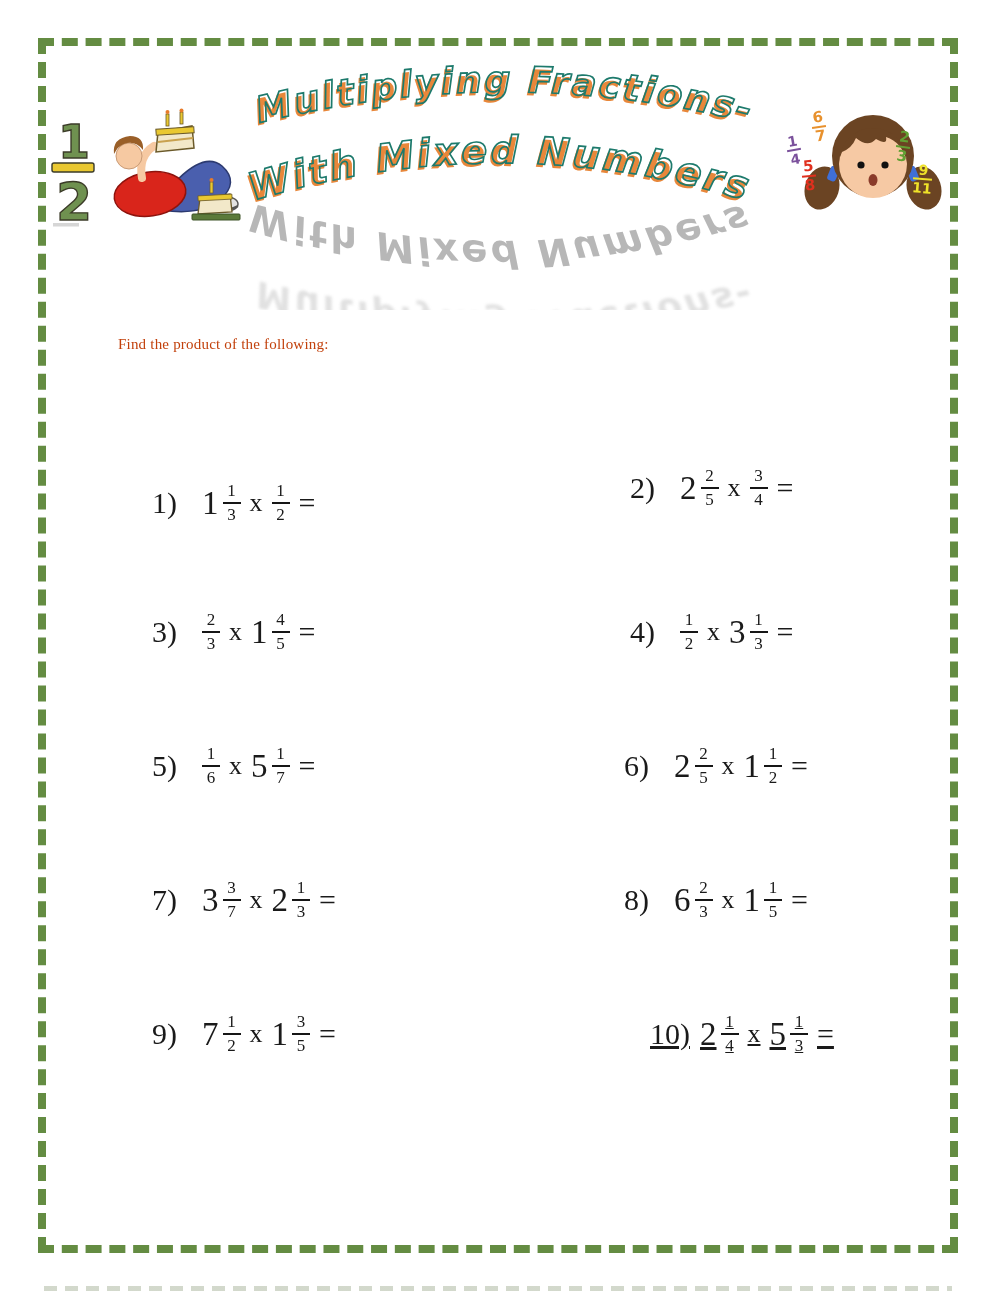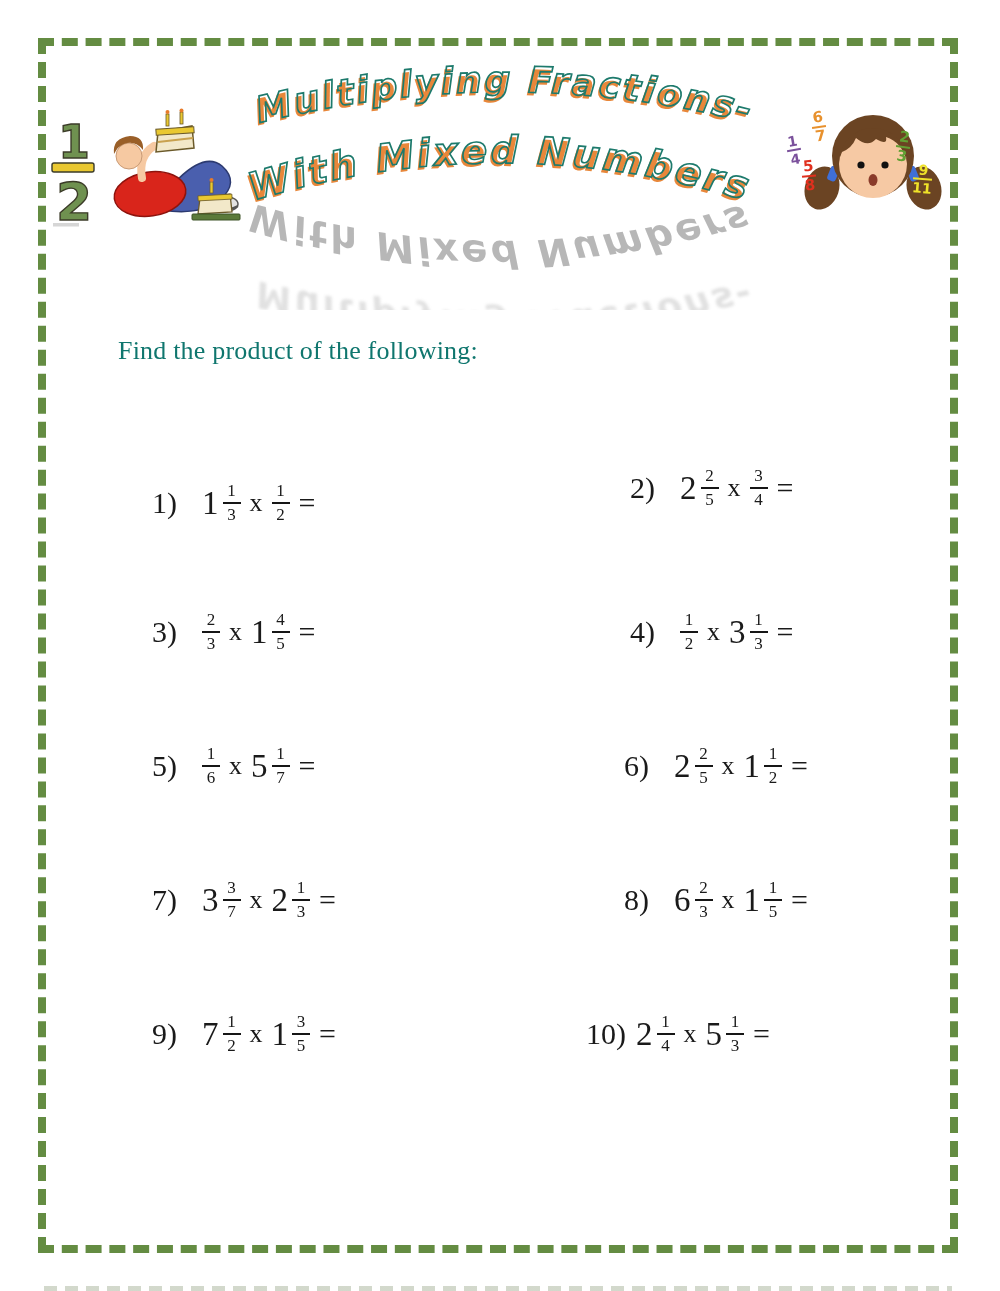--- a/index.html
+++ b/index.html
@@ -26,21 +26,21 @@
   }
   .gfrac .gn{display:block;border-bottom:2.5px solid currentColor;padding:0 2px 1px;}
   .gfrac .gd{display:block;padding-top:1px;}
   .gf-67 {left:812px;top:110px;font-size:15px;color:#e8912d;transform:rotate(-8deg);}
   .gf-14 {left:787px;top:134px;font-size:14px;color:#7b519c;transform:rotate(-10deg);}
   .gf-58 {left:802px;top:159px;font-size:15px;color:#e0301e;transform:rotate(-5deg);}
   .gf-23 {left:896px;top:130px;font-size:15px;color:#62a033;transform:rotate(8deg);}
   .gf-911{left:913px;top:163px;font-size:14px;color:#efe229;transform:rotate(5deg);}
   
   .instruction{
-    position:absolute;left:118px;top:336px;font-size:26px;letter-spacing:.2px;color:#0f766e;
+    position:absolute;left:118px;top:336px;font-size:15px;letter-spacing:.2px;color:#c2410c;
   }
   
   .prob{position:absolute;height:70px;display:flex;align-items:center;}
   .pnum{font-size:30px;min-width:50px;}
   .expr{display:flex;align-items:center;}
   .term{display:inline-flex;align-items:center;}
   .whole{font-size:33px;margin-right:4px;}
   .whole:empty{display:none;margin:0;}
   .frac{display:inline-flex;flex-direction:column;align-items:center;
         font-size:17px;line-height:1.15;font-family:"Liberation Serif",serif;}
@@ -50,21 +50,21 @@
   .opeq{font-size:30px;margin-left:9px;}
   .p1 {left:152px;top:468px;}
   .p2 {left:630px;top:453px;}
   .p3 {left:152px;top:597px;}
   .p4 {left:630px;top:597px;}
   .p5 {left:152px;top:731px;}
   .p6 {left:624px;top:731px;}
   .p7 {left:152px;top:865px;}
   .p8 {left:624px;top:865px;}
   .p9 {left:152px;top:999px;}
-  .p10{left:586px;top:999px;}
+  .p10{left:650px;top:999px;text-decoration:underline;}
 </style>
 </head>
 <body>
 
 <div class="page-border"></div>
 <div class="bottom-cut-line"></div>
 
 <div class="title-wrap">
   <svg width="610" height="255" viewBox="0 0 610 255">
     <defs>

